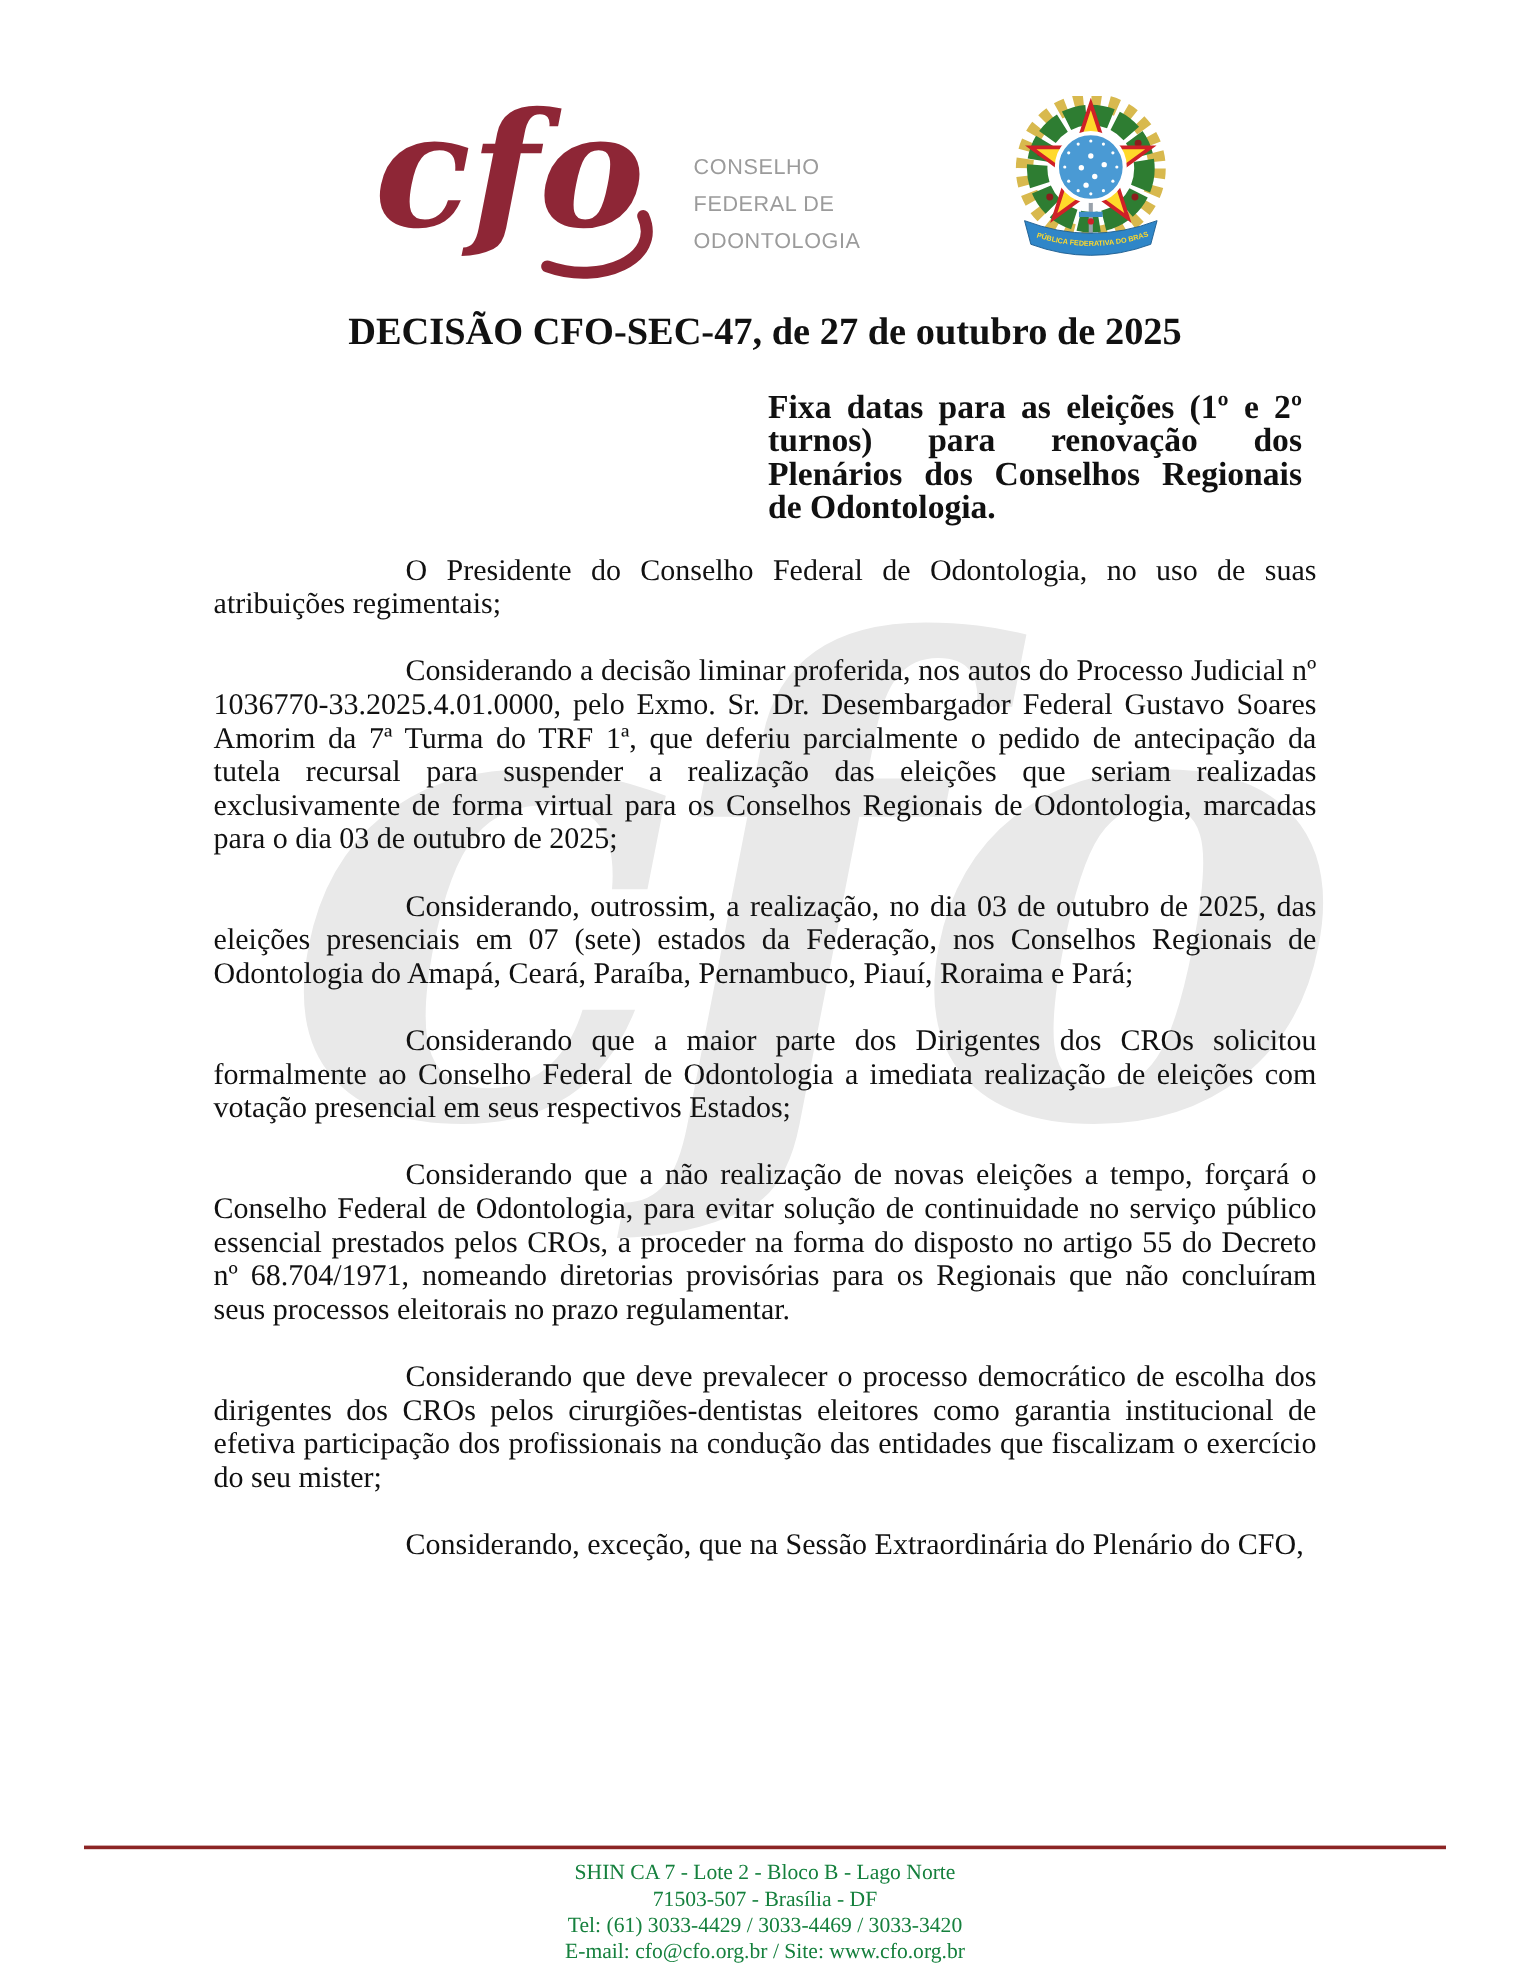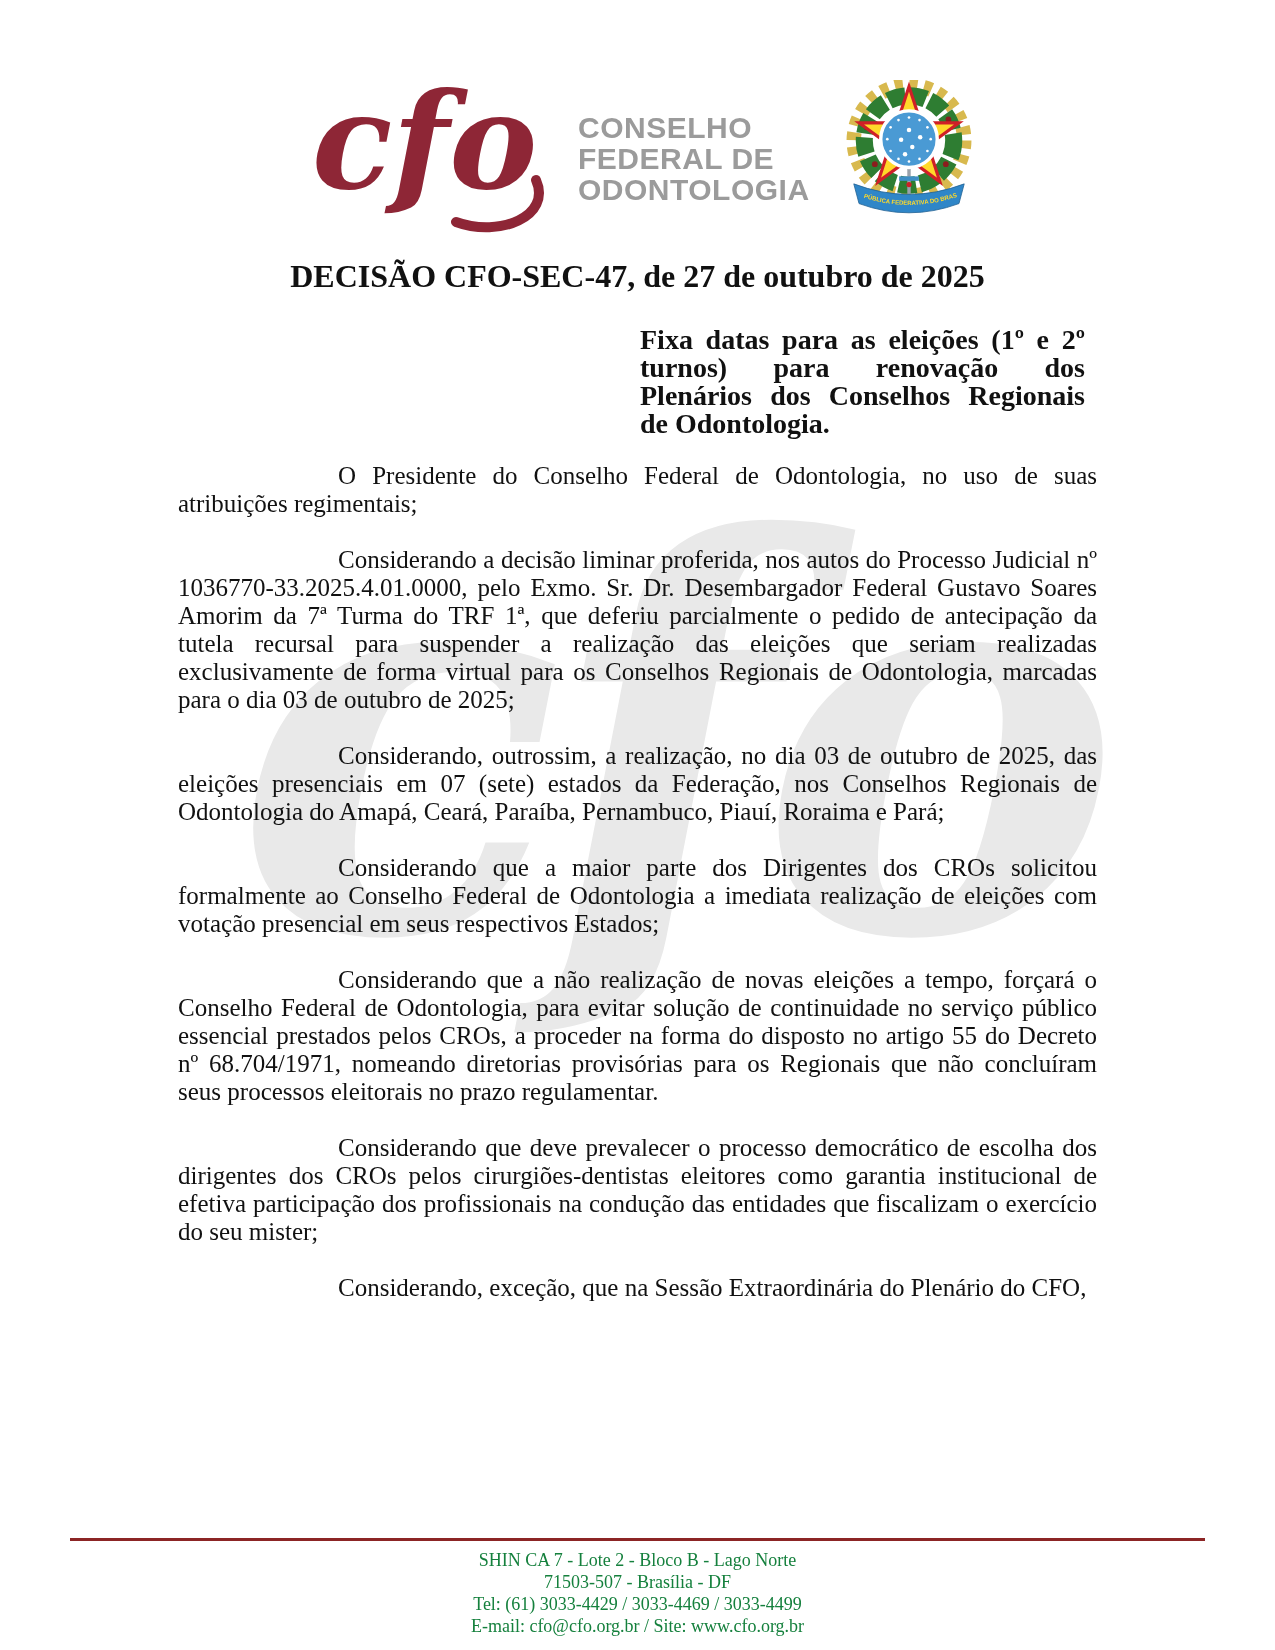--- a/index.html
+++ b/index.html
@@ -15,24 +15,24 @@
     position:absolute;left:235px;top:470px;z-index:0;
     font-family:"DejaVu Serif", serif;font-style:italic;font-weight:bold;
     font-size:540px;line-height:1;color:#e9e9e9;letter-spacing:-18px;
     user-select:none;pointer-events:none;
   }
 
   
   .letterhead{position:relative;height:240px;z-index:1;}
   .logo-svg{position:absolute;left:308px;top:68px;}
   .org-name{
-    position:absolute;left:578px;top:112px;
+    position:absolute;left:578px;top:124px;
     font-family:"Liberation Sans", sans-serif;
-    font-size:30px;line-height:31px;color:#9b9b9b;
-    letter-spacing:0.5px;font-weight:700;
+    font-size:18px;line-height:31px;color:#9b9b9b;
+    letter-spacing:0.5px;font-weight:400;
   }
   .coat{position:absolute;left:843px;top:80px;}
 
   
   main{position:relative;z-index:1;padding:0 178px;}
   h1.doc-title{
     margin:22px 0 0 0;text-align:center;
     font-size:32px;font-weight:bold;line-height:28px;
   }
   .ementa{
@@ -139,17 +139,17 @@
     <p class="body-par">Considerando que a maior parte dos Dirigentes dos CROs solicitou formalmente ao Conselho Federal de Odontologia a imediata realização de eleições com votação presencial em seus respectivos Estados;</p>
     <p class="body-par">Considerando que a não realização de novas eleições a tempo, forçará o Conselho Federal de Odontologia, para evitar solução de continuidade no serviço público essencial prestados pelos CROs, a proceder na forma do disposto no artigo 55 do Decreto nº 68.704/1971, nomeando diretorias provisórias para os Regionais que não concluíram seus processos eleitorais no prazo regulamentar.</p>
     <p class="body-par">Considerando que deve prevalecer o processo democrático de escolha dos dirigentes dos CROs pelos cirurgiões-dentistas eleitores como garantia institucional de efetiva participação dos profissionais na condução das entidades que fiscalizam o exercício do seu mister;</p>
     <p class="body-par">Considerando, exceção, que na Sessão Extraordinária do Plenário do CFO,</p>
   </main>
 
   <footer>
     <div class="footer-rule"></div>
     <div class="footer-line">SHIN CA 7 - Lote 2 - Bloco B - Lago Norte</div>
     <div class="footer-line">71503-507 - Brasília - DF</div>
-    <div class="footer-line">Tel: (61) 3033-4429 / 3033-4469 / 3033-4499</div>
+    <div class="footer-line">Tel: (61) 3033-4429 / 3033-4469 / 3033-3420</div>
     <div class="footer-line">E-mail: cfo@cfo.org.br / Site: www.cfo.org.br</div>
   </footer>
 
 </div>
 
 </body></html>

